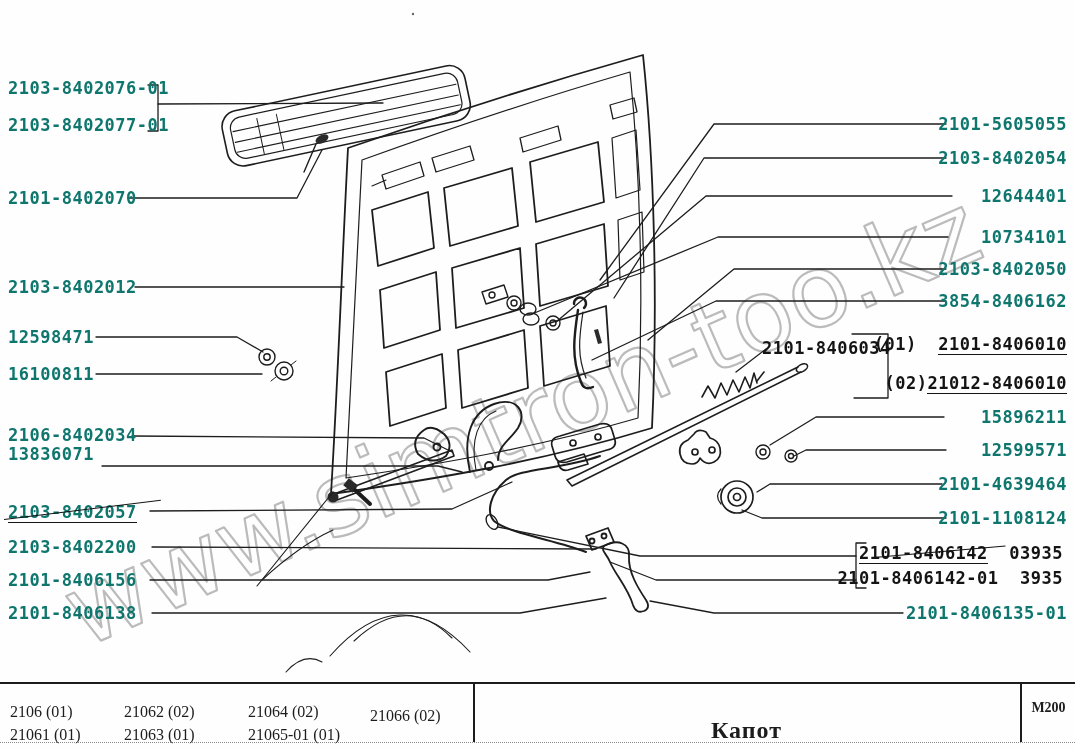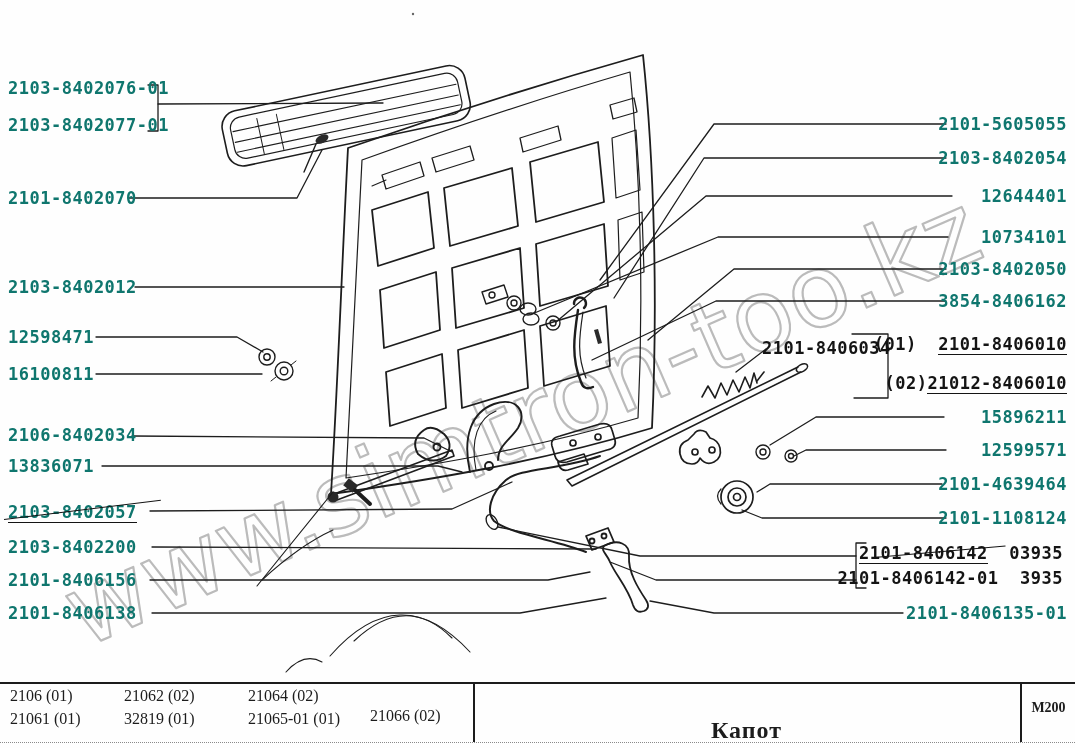--- a/index.html
+++ b/index.html
@@ -9,21 +9,21 @@
   .lbl{position:absolute;font-size:17px;font-weight:700;color:#0f766e;letter-spacing:.5px;
        white-space:nowrap;line-height:20px;}
   .lbl.left{left:8px;}
   .lbl.right{right:8px;text-align:left;}
   .uline{border-bottom:1.6px solid #141414;padding-bottom:0px;}
   .strike{position:absolute;border-top:1.6px solid #141414;transform-origin:left center;}
   .vargrp{position:absolute;font-size:17px;font-weight:700;color:#141414;letter-spacing:.5px;white-space:nowrap;}
   .footer{position:absolute;left:0;top:682px;width:1075px;height:58px;border-top:2px solid #1c1c1c;
           border-bottom:1px dotted #8a8a8a;font-family:"Liberation Serif",serif;color:#1c1c1c;}
   .fdiv{position:absolute;top:0;height:58px;border-left:2px solid #1c1c1c;}
-  .mcol{position:absolute;top:0;font-size:16px;line-height:23px;}
+  .mcol{position:absolute;top:16px;font-size:16px;line-height:23px;}
   .ftitle{position:absolute;left:475px;width:543px;top:33px;text-align:center;font-size:24px;
           font-weight:bold;letter-spacing:1px;}
   .fcode{position:absolute;left:1022px;width:53px;top:16px;text-align:center;font-size:14px;font-weight:bold;}
 </style>
 </head>
 <body>
 
 <div class="page">
 
   <svg width="1075" height="748" viewBox="0 0 1075 748">
@@ -216,21 +216,21 @@
     </g>
   </svg>
 
   <div class="lbl left" style="top:78px">2103-8402076-01</div>
   <div class="lbl left" style="top:115px">2103-8402077-01</div>
   <div class="lbl left" style="top:188px">2101-8402070</div>
   <div class="lbl left" style="top:277px">2103-8402012</div>
   <div class="lbl left" style="top:327px">12598471</div>
   <div class="lbl left" style="top:364px">16100811</div>
   <div class="lbl left" style="top:425px">2106-8402034</div>
-  <div class="lbl left" style="top:456px">13836071</div>
+  <div class="lbl left" style="top:444px">13836071</div>
   <div class="lbl left" style="top:502px">
     <span class="uline">2103-8402057</span>
   </div>
   <div class="strike" style="left:4px;top:519px;width:158px;transform:rotate(-7deg)"></div>
   <div class="lbl left" style="top:537px">2103-8402200</div>
   <div class="lbl left" style="top:570px">2101-8406156</div>
   <div class="lbl left" style="top:603px">2101-8406138</div>
 
   <div class="lbl right" style="top:114px">2101-5605055</div>
   <div class="lbl right" style="top:148px">2103-8402054</div>
@@ -266,21 +266,21 @@
   <div class="footer">
     <div class="fdiv" style="left:473px"></div>
     <div class="fdiv" style="left:1020px"></div>
 
     <div class="mcol" style="left:10px">
       <div>2106 (01)</div>
       <div>21061 (01)</div>
     </div>
     <div class="mcol" style="left:124px">
       <div>21062 (02)</div>
-      <div>32819 (01)</div>
+      <div>21063 (01)</div>
     </div>
     <div class="mcol" style="left:248px">
       <div>21064 (02)</div>
       <div>21065-01 (01)</div>
     </div>
     <div class="mcol" style="left:370px;top:20px">
       <div>21066 (02)</div>
     </div>
 
     <div class="ftitle">Капот</div>

